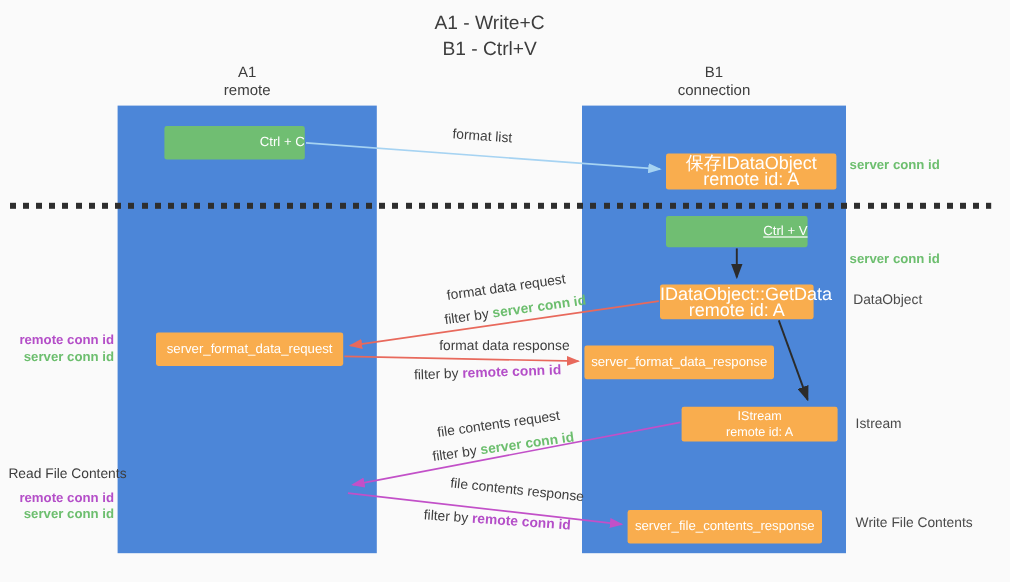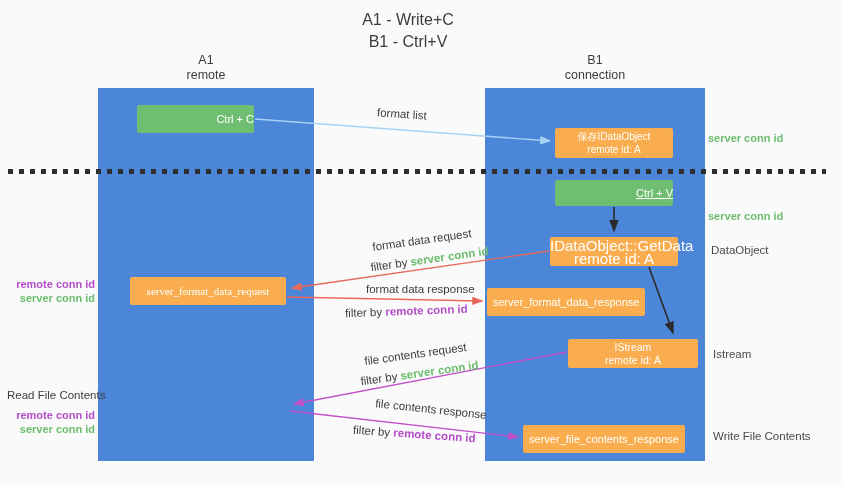--- a/index.html
+++ b/index.html
@@ -81,35 +81,35 @@
     <line x1="287" y1="297" x2="482" y2="301" stroke="#e8695c" stroke-width="1.4" marker-end="url(#m-red)"></line>
     <line x1="649" y1="267" x2="673" y2="333" stroke="#2b2b2b" stroke-width="1.6" marker-end="url(#m-black)"></line>
     <line x1="567" y1="352" x2="294" y2="404" stroke="#c250c8" stroke-width="1.4" marker-end="url(#m-purple)"></line>
     <line x1="290" y1="411" x2="518" y2="437" stroke="#c250c8" stroke-width="1.4" marker-end="url(#m-purple)"></line>
   </svg>
 
   <div class="node green" style="left:137px; top:105px; width:117px; height:28px;">
     <div>Ctrl + C</div>
   </div>
 
-  <div class="node orange" style="left:555px; top:128px; width:118px; height:30px; font-size:10px;">
+  <div class="node orange" style="left:555px; top:128px; width:142px; height:30px; font-size:15px;">
     <div>保存IDataObject</div>
     <div>remote id: A</div>
   </div>
 
   <div class="node green" style="left:555px; top:180px; width:118px; height:26px;text-decoration:underline;">
     <div>Ctrl + V</div>
   </div>
 
   <div class="node orange" style="left:550px; top:237px; width:128px; height:29px; font-size:15px;">
     <div>IDataObject::GetData</div>
     <div>remote id: A</div>
   </div>
 
-  <div class="node orange" style="left:130px; top:277px; width:156px; height:28px;font-family:Liberation Serif, serif;">
+  <div class="node orange" style="left:130px; top:277px; width:156px; height:28px;">
     <div>server_format_data_request</div>
   </div>
 
   <div class="node orange" style="left:487px; top:288px; width:158px; height:28px;">
     <div>server_format_data_response</div>
   </div>
 
   <div class="node orange" style="left:568px; top:339px; width:130px; height:29px; font-size:10.5px;">
     <div>IStream</div>
     <div>remote id: A</div>

